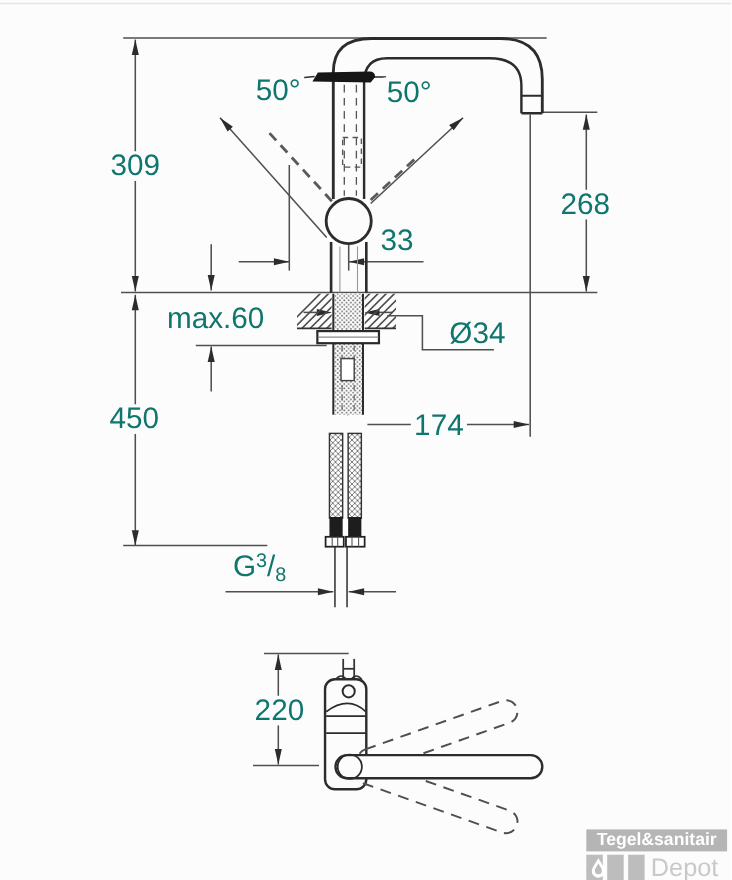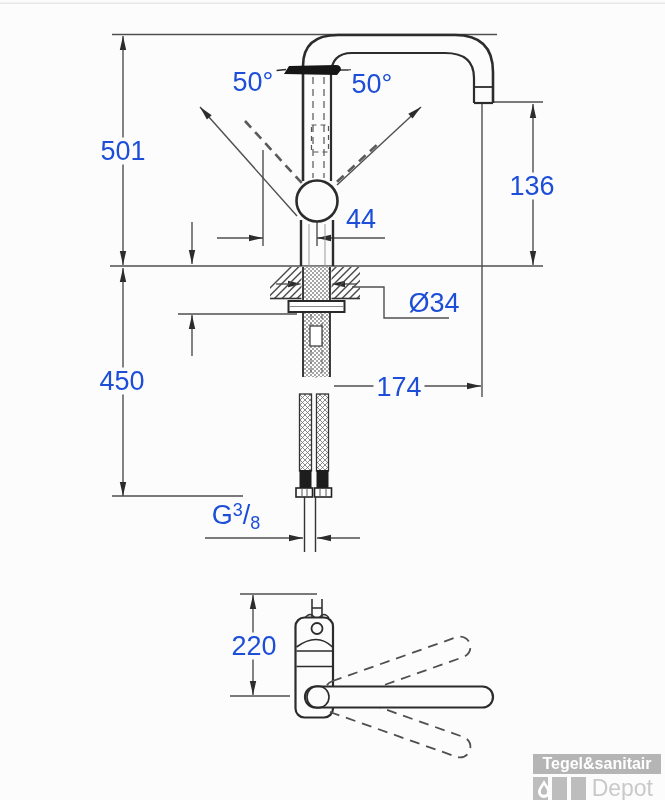--- a/index.html
+++ b/index.html
@@ -1,20 +1,20 @@
 <!DOCTYPE html>
 <html><head>
 <meta charset="utf-8">
 <style>
   html,body{margin:0;padding:0;background:#fff;}
   .stage{position:relative;width:665px;height:800px;background:#fcfcfc;overflow:hidden;
          font-family:"Liberation Sans",sans-serif;}
   .stage svg{position:absolute;left:0;top:0;}
   .lbl{position:absolute;transform:translate(-50%,-50%);font-size:27px;line-height:1;
-       color:#1d4ed8;background:#fcfcfc;padding:0 3px;white-space:nowrap;}
+       color:#0f766e;background:#fcfcfc;padding:0 3px;white-space:nowrap;}
   .lbl .sup{font-size:18px;position:relative;top:-8px;}
   .lbl .sub{font-size:18px;position:relative;top:5px;}
   .wm{position:absolute;left:533px;top:754px;width:120px;}
   .wm-bar{width:128px;height:20px;background:#b5b5b5;color:#fff;font-weight:bold;
           font-size:16px;line-height:20px;text-align:center;letter-spacing:0px;}
   .wm-row{display:flex;margin-top:3px;align-items:flex-start;}
   .wm-sq{width:22px;height:23px;background:#bdbdbd;margin-right:4px;position:relative;}
   .wm-depot{font-size:23px;line-height:23px;color:#c9c9c9;margin-left:2px;}
 </style>
 </head>
@@ -199,25 +199,26 @@
       <rect x="326" y="686.5" width="153" height="21" rx="10.5" fill="none" stroke="#4f4f4f" stroke-width="1.8" stroke-dasharray="10 7"></rect>
     </g>
     <g transform="rotate(19.5 319 697)">
       <rect x="326" y="686.5" width="153" height="21" rx="10.5" fill="none" stroke="#4f4f4f" stroke-width="1.8" stroke-dasharray="10 7"></rect>
     </g>
 
     <rect x="305" y="686.5" width="188" height="21" rx="10.5" fill="#fcfcfc" stroke="#2c2c2c" stroke-width="2.2"></rect>
     <circle cx="318" cy="697" r="11" fill="none" stroke="#2a2a2a" stroke-width="1.6"></circle>
   </svg>
 
-  <div class="lbl" style="left:123px;top:151px">501</div>
+  <div class="lbl" style="left:123px;top:151px">309</div>
   <div class="lbl" style="left:253px;top:82px">50°</div>
   <div class="lbl" style="left:372px;top:84px">50°</div>
-  <div class="lbl" style="left:532px;top:186px">136</div>
-  <div class="lbl" style="left:361px;top:219px">44</div>
+  <div class="lbl" style="left:532px;top:186px">268</div>
+  <div class="lbl" style="left:361px;top:219px">33</div>
+  <div class="lbl" style="left:196px;top:290px">max.60</div>
   <div class="lbl" style="left:434px;top:303px">Ø34</div>
   <div class="lbl" style="left:122px;top:381px">450</div>
   <div class="lbl" style="left:399px;top:387px">174</div>
   <div class="lbl" style="left:236px;top:515px">
     <span>G</span><span class="sup">3</span><span>/</span><span class="sub">8</span>
   </div>
   <div class="lbl" style="left:254px;top:646px">220</div>
 
   <div class="wm">
     <div class="wm-bar">Tegel&amp;sanitair</div>

